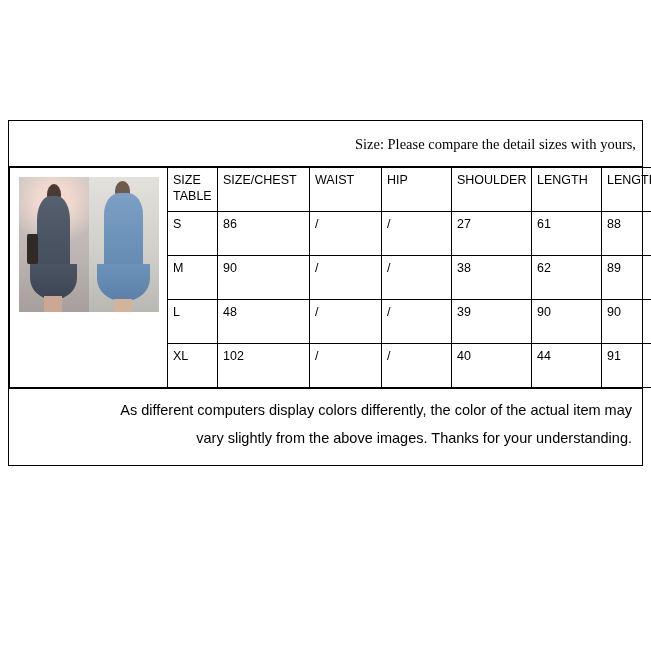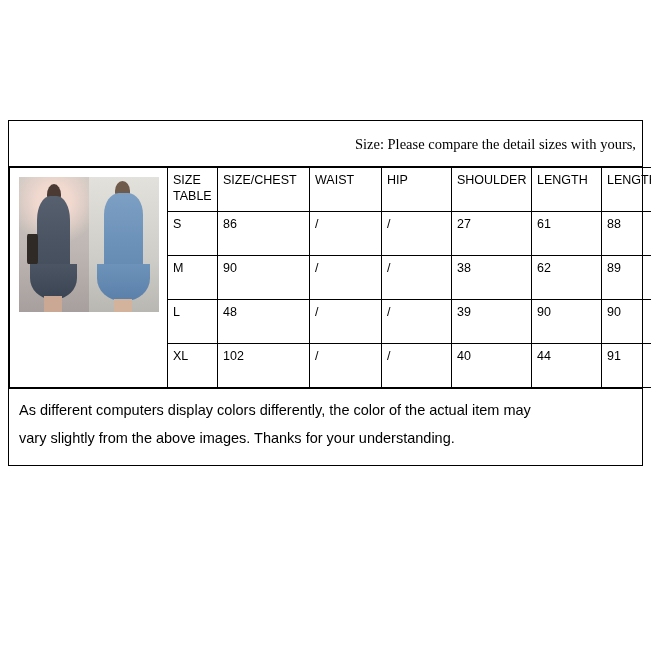--- a/index.html
+++ b/index.html
@@ -167,21 +167,21 @@
     bottom: 0;
     width: 26%;
     height: 10%;
     background: #d3b39c;
   }
   .footer-block {
     border-top: 1px solid #000000;
     padding: 8px 8px 12px 8px;
   }
   .footer-line {
-    text-align: left;
+    text-align: right;
     font-size: 14.5px;
     line-height: 1.1;
     padding: 6px 2px;
     white-space: nowrap;
   }
 </style>
 </head>
 <body>
 
 <div id="page">

